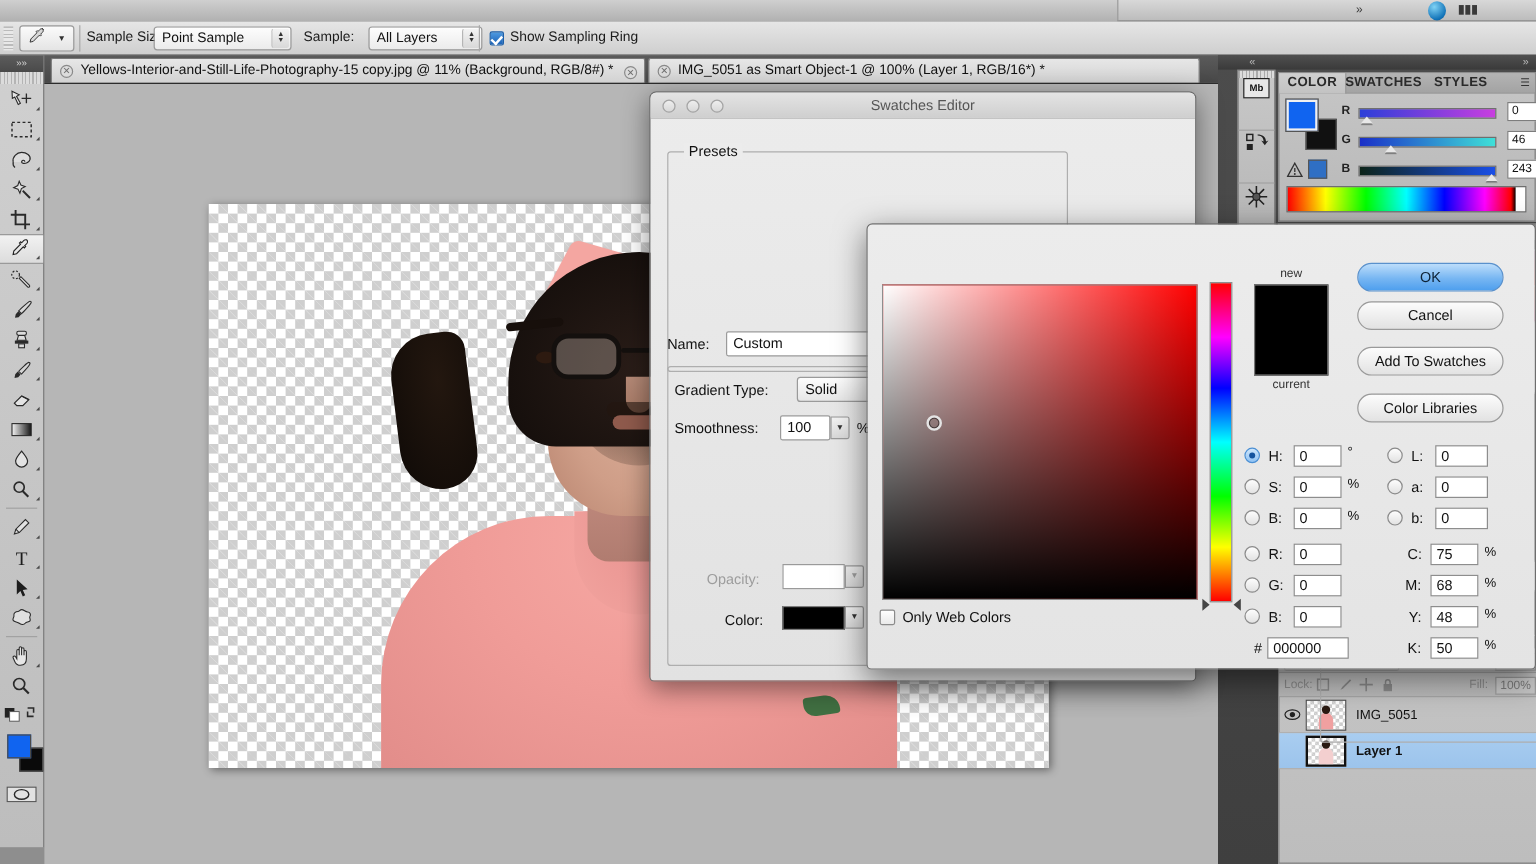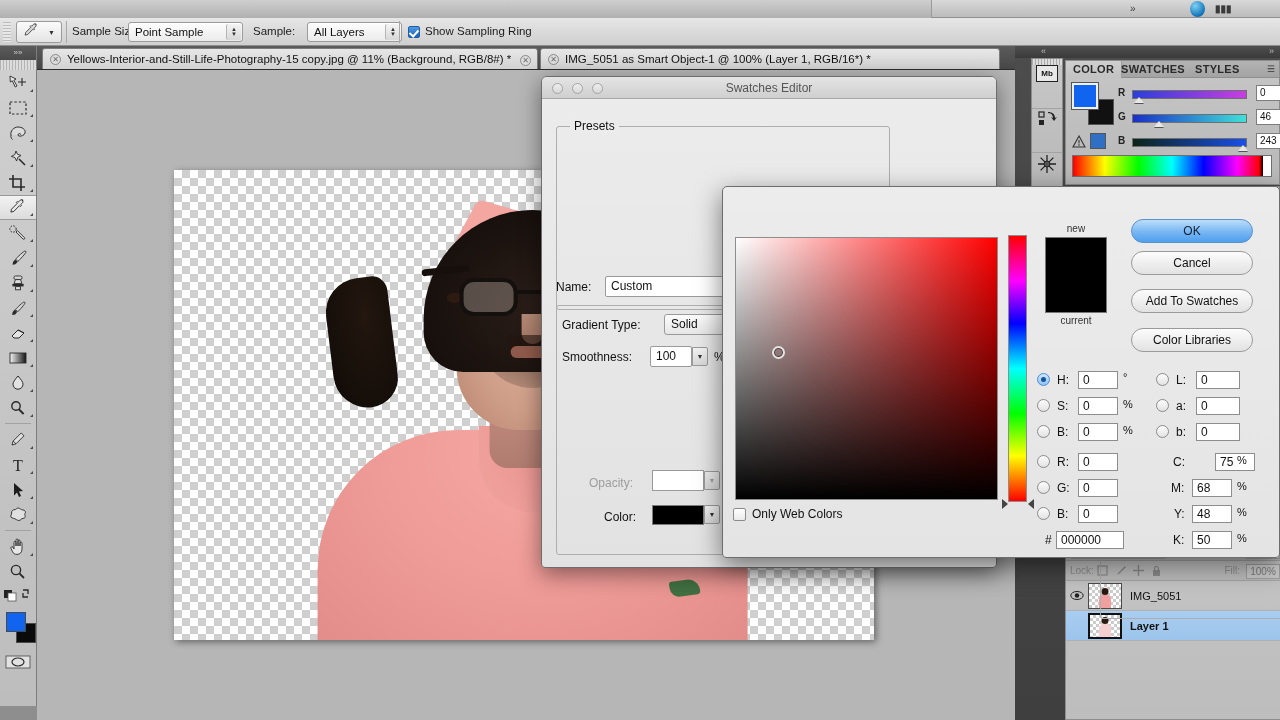--- a/index.html
+++ b/index.html
@@ -832,21 +832,21 @@
 
     <div class="radio" style="left:433px;top:212px;"></div>
     <div class="flbl" style="left:453px;top:212px;">a:</div>
     <div class="fin" style="left:473px;top:210px;width:44px;">0</div>
 
     <div class="radio" style="left:433px;top:238px;"></div>
     <div class="flbl" style="left:453px;top:238px;">b:</div>
     <div class="fin" style="left:473px;top:236px;width:44px;">0</div>
 
     <div class="flbl" style="left:450px;top:268px;">C:</div>
-    <div class="fin" style="left:469px;top:266px;width:40px;margin-left:23px;">75</div>
+    <div class="fin" style="left:469px;top:266px;width:40px;">75</div>
     <div class="unit" style="left:514px;top:267px;">%</div>
 
     <div class="flbl" style="left:448px;top:294px;">M:</div>
     <div class="fin" style="left:469px;top:292px;width:40px;">68</div>
     <div class="unit" style="left:514px;top:293px;">%</div>
 
     <div class="flbl" style="left:451px;top:320px;">Y:</div>
     <div class="fin" style="left:469px;top:318px;width:40px;">48</div>
     <div class="unit" style="left:514px;top:319px;">%</div>
 

